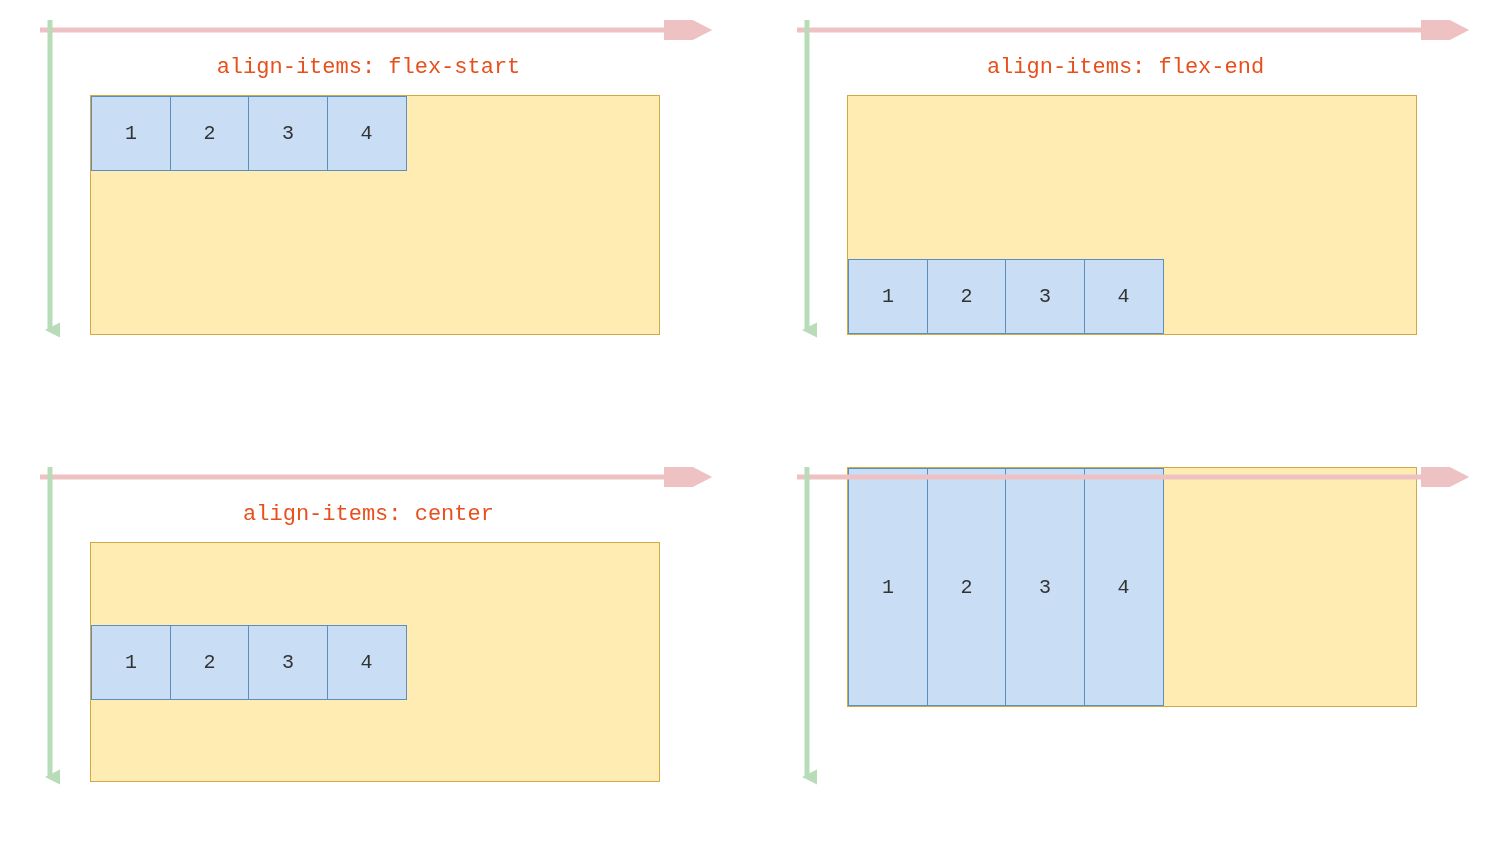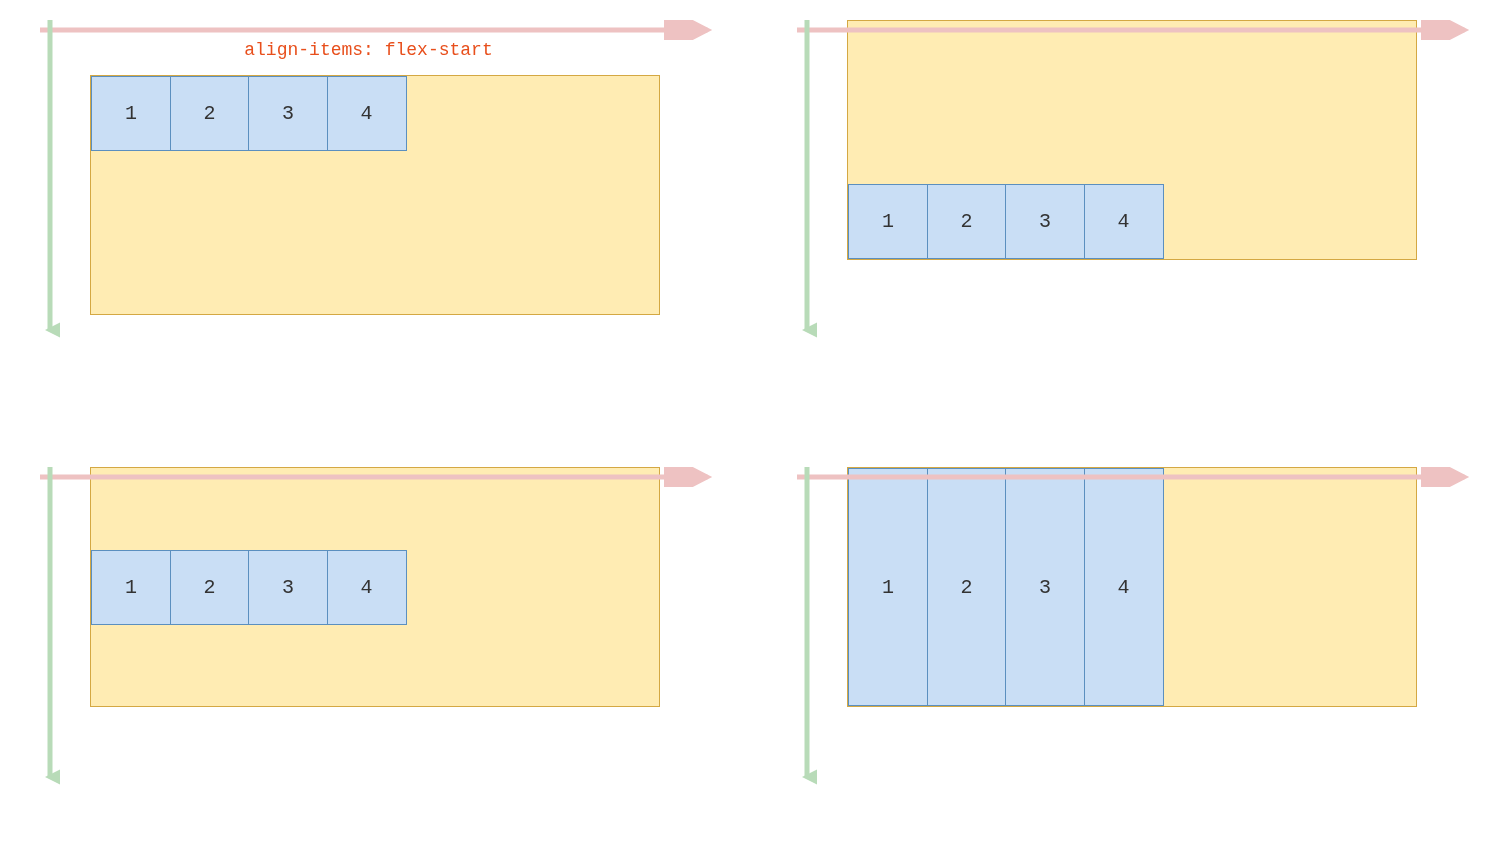--- a/index.html
+++ b/index.html
@@ -46,23 +46,23 @@
       width: 20px;
       height: 320px;
       pointer-events: none;
     }
     .axis-vertical svg {
       width: 20px;
       height: 100%;
     }
     .title {
       color: #E84F1C;
-      font-size: 18px;
+      font-size: 22px;
       font-family: 'Menlo', 'Consolas', 'Courier New', monospace;
-      margin-top: 20px;
+      margin-top: 35px;
       margin-bottom: 15px;
       text-align: center;
     }
     .container {
       width: 570px;
       height: 240px;
       background: #FFECB3;
       border: 1.5px solid #D4A843;
       display: flex;
       flex-direction: row;
@@ -146,20 +146,21 @@
     <div class="axis-vertical">
       <svg viewBox="0 0 20 320" preserveAspectRatio="none">
         <defs>
             <marker id="av2" markerWidth="12" markerHeight="12" refX="5" refY="9" orient="auto">
               <path d="M0,0 L10,0 L5,10 Z" fill="#B8DBB8"></path>
             </marker>
           </defs>
         <line x1="10" y1="0" x2="10" y2="310" stroke="#B8DBB8" stroke-width="5" marker-end="url(#av2)"></line>
       </svg>
     </div>
+    <div class="title">align-items: flex-end</div>
     <div class="container-wrap">
       <div class="container align-end">
         <div class="item">1</div>
         <div class="item">2</div>
         <div class="item">3</div>
         <div class="item">4</div>
       </div>
     </div>
   </div>
 
@@ -177,20 +178,21 @@
     <div class="axis-vertical">
       <svg viewBox="0 0 20 320" preserveAspectRatio="none">
         <defs>
             <marker id="av3" markerWidth="12" markerHeight="12" refX="5" refY="9" orient="auto">
               <path d="M0,0 L10,0 L5,10 Z" fill="#B8DBB8"></path>
             </marker>
           </defs>
         <line x1="10" y1="0" x2="10" y2="310" stroke="#B8DBB8" stroke-width="5" marker-end="url(#av3)"></line>
       </svg>
     </div>
+    <div class="title">align-items: center</div>
     <div class="container-wrap">
       <div class="container align-center">
         <div class="item">1</div>
         <div class="item">2</div>
         <div class="item">3</div>
         <div class="item">4</div>
       </div>
     </div>
   </div>
 

